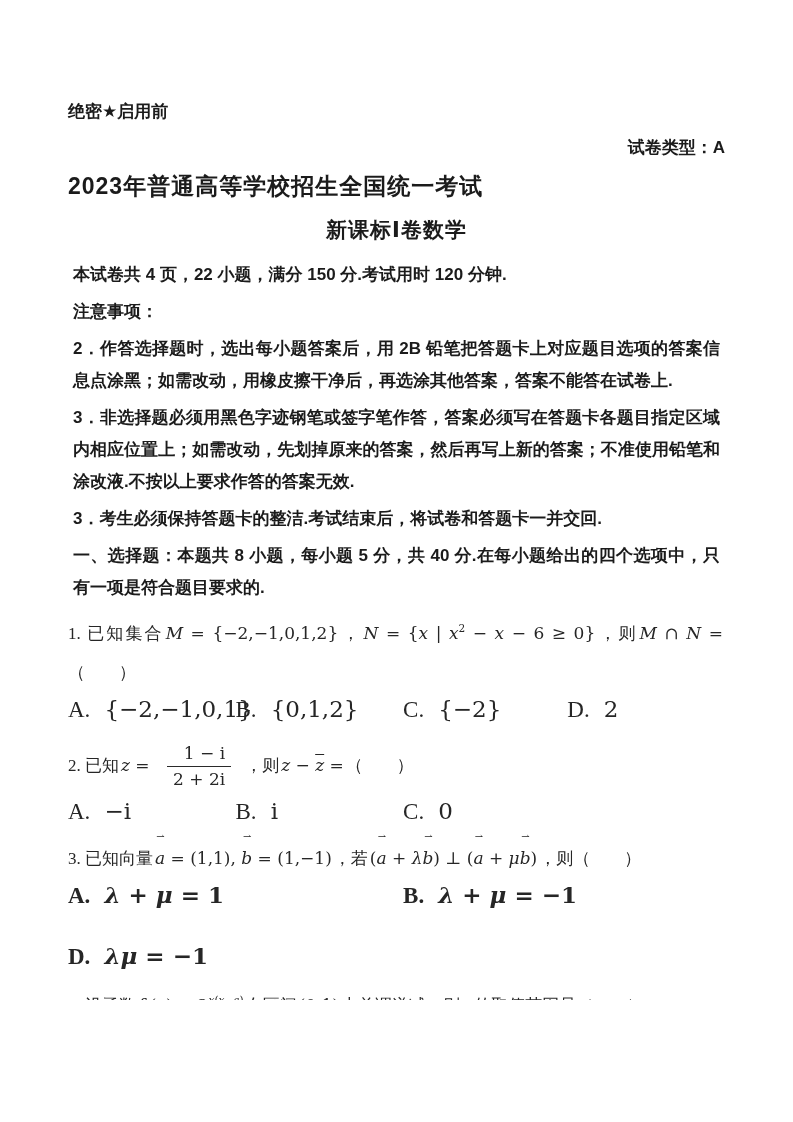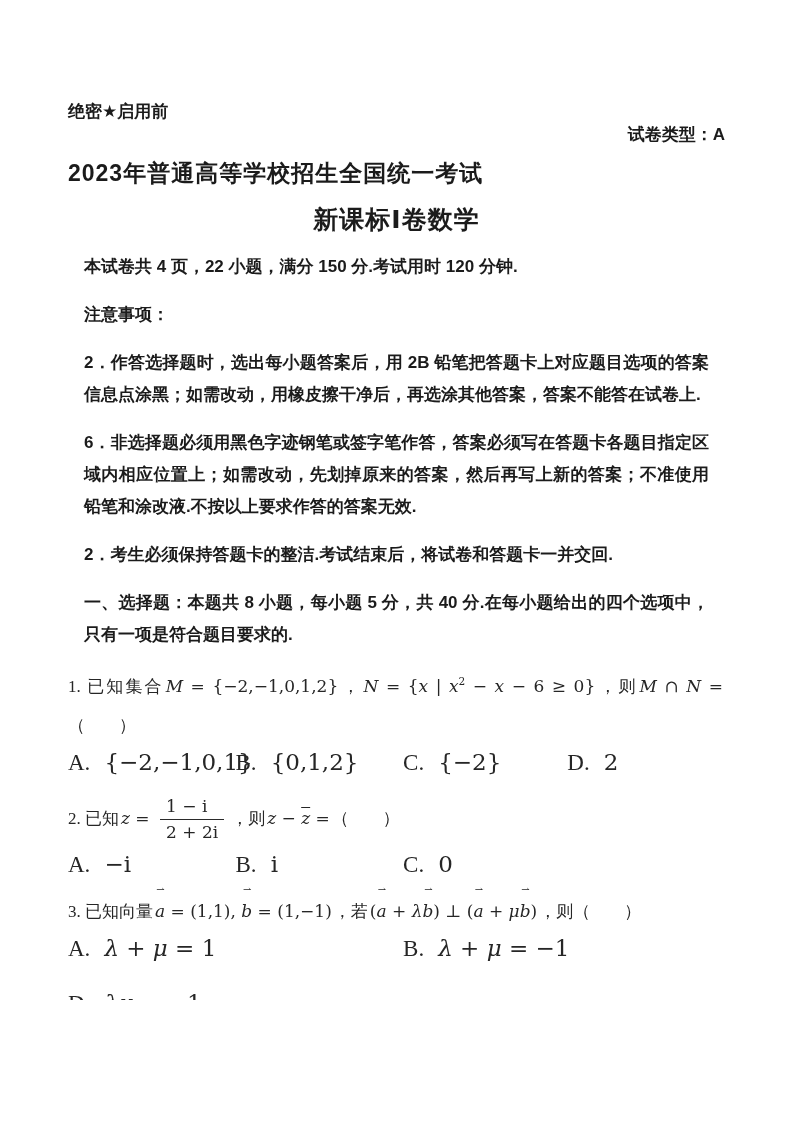--- a/index.html
+++ b/index.html
@@ -8,40 +8,40 @@
     width:793px;height:1000px;
     background:#fff;
     box-sizing:border-box;
     padding:100px 68px 12px 68px;
     font-family:"Liberation Serif","DejaVu Serif",serif;
     color:#1b1b1b;
     overflow:hidden;
   }
   .hdr{font-family:"Liberation Sans","DejaVu Sans",sans-serif;font-weight:700;}
   .classification{font-size:17px;}
-  .paper-type{font-size:17px;text-align:right;}
+  .paper-type{font-size:17px;text-align:right;margin-top:13px;}
   .title{font-size:23px;text-align:left;margin:12px 0 0 0;letter-spacing:1px;}
-  .subtitle{font-size:25px;text-align:center;margin:14px 0 0 0;letter-spacing:1px;}
-  .par{font-size:17px;line-height:32px;text-align:justify;margin:16px;}
+  .subtitle{font-size:21px;text-align:center;margin:14px 0 0 0;letter-spacing:1px;}
+  .par{font-size:17px;line-height:32px;text-align:justify;margin:5px;}
   .exam-info{margin-top:15px;}
   .question{font-size:17px;color:#262626;}
   .q-stem{margin:0;line-height:2.3;text-align:justify;}
   .q-stem.has-frac{line-height:1.6;}
   .m{font-family:"DejaVu Serif","Liberation Serif",serif;padding:0 2px;}
   .m i, .question i{font-style:italic;}
   sup{font-size:0.62em;}
-  .frac{display:inline-block;vertical-align:middle;text-align:left;line-height:1.35;margin:3px 5px;}
+  .frac{display:inline-block;vertical-align:middle;text-align:right;line-height:1.35;margin:3px 12px;}
   .fn{display:block;border-bottom:1.3px solid #2a2a2a;padding:0 6px 1px 6px;}
   .fd{display:block;padding:1px 6px 0 6px;}
   .ol{text-decoration:overline;}
   .vec{position:relative;display:inline-block;font-style:italic;}
   .va{position:absolute;top:-0.68em;left:55%;transform:translateX(-50%);font-size:0.6em;font-style:normal;line-height:1;}
   .options{display:grid;margin-top:2px;}
   .cols4{grid-template-columns:25.5% 25.5% 25% 24%;}
-  .cols2{grid-template-columns:51% 49%;row-gap:24px;}
+  .cols2{grid-template-columns:51% 49%;row-gap:30px;font-weight:bold;}
   .opt{line-height:30px;font-size:23px;white-space:nowrap;}
   .opt-label{margin-right:12px;}
   .q1{margin-top:10px;}
   .q2{margin-top:14px;}
   .q3{margin-top:12px;}
   .q4{margin-top:14px;}
   .footer{
     position:absolute;left:0;top:1058px;width:100%;
     text-align:left;
     font-family:"Liberation Sans","DejaVu Sans",sans-serif;
@@ -59,22 +59,22 @@
 
   <h1 class="hdr title">2023年普通高等学校招生全国统一考试</h1>
 
   <h2 class="hdr subtitle">新课标Ⅰ卷数学</h2>
 
   <p class="hdr par exam-info">本试卷共 4 页，22 小题，满分 150 分.考试用时 120 分钟.</p>
 
   <p class="hdr par">注意事项：</p>
 
   <p class="hdr par">2．作答选择题时，选出每小题答案后，用 2B 铅笔把答题卡上对应题目选项的答案信息点涂黑；如需改动，用橡皮擦干净后，再选涂其他答案，答案不能答在试卷上.</p>
-  <p class="hdr par">6．非选择题必须用黑色字迹钢笔或签字笔作答，答案必须写在答题卡各题目指定区域内相应位置上；如需改动，先划掉原来的答案，然后再写上新的答案；不准使用铅笔和涂改液.不按以上要求作答的答案无效.</p>
-  <p class="hdr par">2．考生必须保持答题卡的整洁.考试结束后，将试卷和答题卡一并交回.</p>
+  <p class="hdr par">3．非选择题必须用黑色字迹钢笔或签字笔作答，答案必须写在答题卡各题目指定区域内相应位置上；如需改动，先划掉原来的答案，然后再写上新的答案；不准使用铅笔和涂改液.不按以上要求作答的答案无效.</p>
+  <p class="hdr par">3．考生必须保持答题卡的整洁.考试结束后，将试卷和答题卡一并交回.</p>
 
   <p class="hdr par">一、选择题：本题共 8 小题，每小题 5 分，共 40 分.在每小题给出的四个选项中，只有一项是符合题目要求的.</p>
 
   <div class="question q1">
     <p class="q-stem">1. 已知集合<span class="m"><i>M</i> = {−2,−1,0,1,2}</span>，<span class="m"><i>N</i> = {<i>x</i> | <i>x</i><sup>2</sup> − <i>x</i> − 6 ≥ 0}</span>，则<span class="m"><i>M</i> ∩ <i>N</i> =</span>（　　）</p>
     <div class="options cols4">
       <div class="opt"><span class="opt-label">A.</span><span class="m">{−2,−1,0,1}</span></div>
       <div class="opt"><span class="opt-label">B.</span><span class="m">{0,1,2}</span></div>
       <div class="opt"><span class="opt-label">C.</span><span class="m">{−2}</span></div>
       <div class="opt"><span class="opt-label">D.</span><span class="m">2</span></div>

